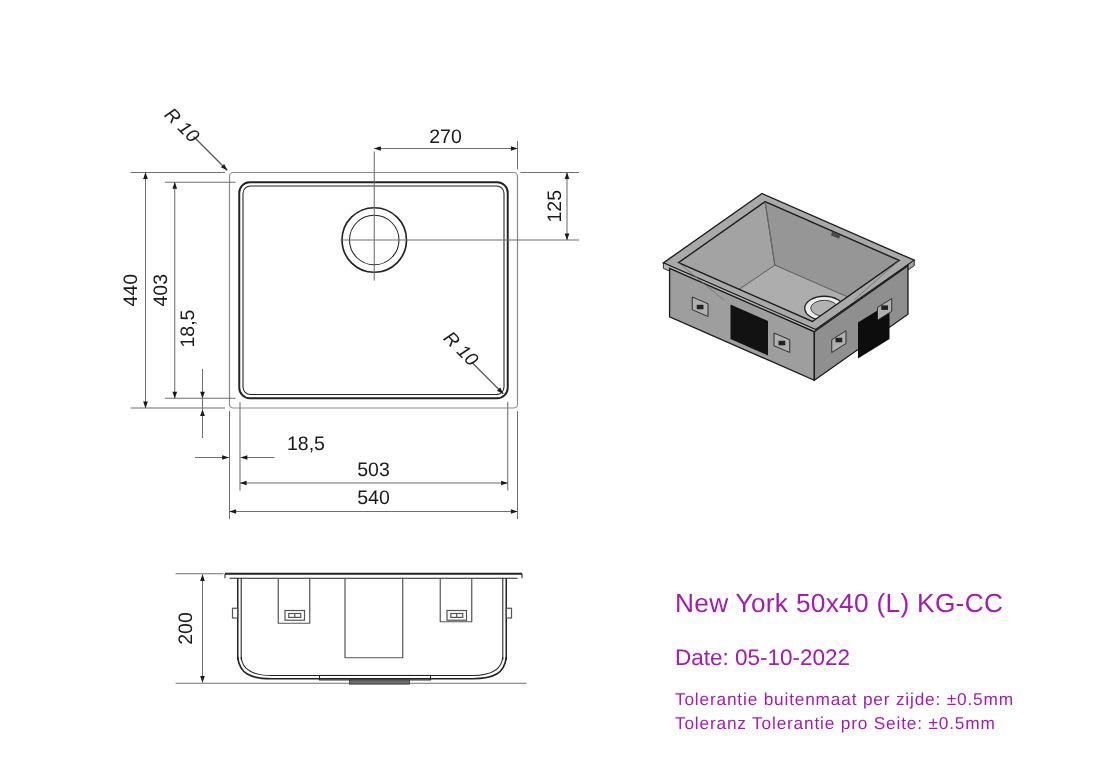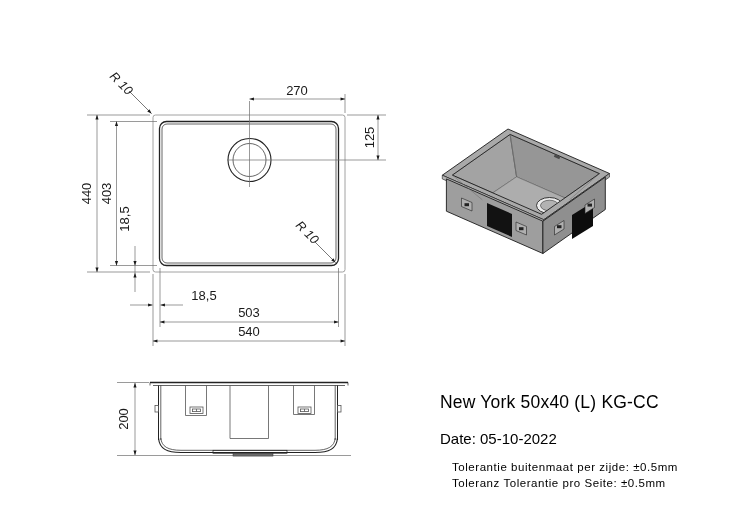--- a/index.html
+++ b/index.html
@@ -8,24 +8,24 @@
   svg{position:absolute;left:0;top:0;}
   
   .ol  {stroke:#222;fill:none;}                 
   .olt {stroke:#222;fill:none;stroke-width:.7;} 
   .lg  {stroke:#8c8c8c;fill:none;stroke-width:.8;} 
   .dl  {stroke:#6f6f6f;fill:none;stroke-width:.7;} 
   .thin{stroke:#555;fill:none;stroke-width:.8;}
   text.dim{font-family:"Liberation Sans",sans-serif;font-size:13px;fill:#1a1a1a;}
   text.rad{font-family:"Liberation Sans",sans-serif;font-size:12.5px;font-style:italic;fill:#1a1a1a;}
   
-  .info{position:absolute;left:440px;top:392px;color:#000000;}
+  .info{position:absolute;left:450px;top:392px;color:#a21caf;}
   .info .title{font-size:17.5px;letter-spacing:.2px;}
   .info .date{font-size:15px;margin-top:17px;}
-  .info .tols{margin-top:13px;font-size:11.5px;letter-spacing:.55px;line-height:15.5px;margin-left:12px;}
+  .info .tols{margin-top:13px;font-size:11.5px;letter-spacing:.55px;line-height:15.5px;}
 </style>
 </head>
 <body>
 
 <div id="canvas">
 
 <svg width="744" height="506" viewBox="0 0 744 506">
   <defs>
     <marker id="arr" viewBox="0 0 10 10" refX="9.6" refY="5" markerWidth="10.5" markerHeight="4.6" markerUnits="userSpaceOnUse" orient="auto-start-reverse">
       <path d="M0,1.6 L10,5 L0,8.4 Z" fill="#1a1a1a"></path>

